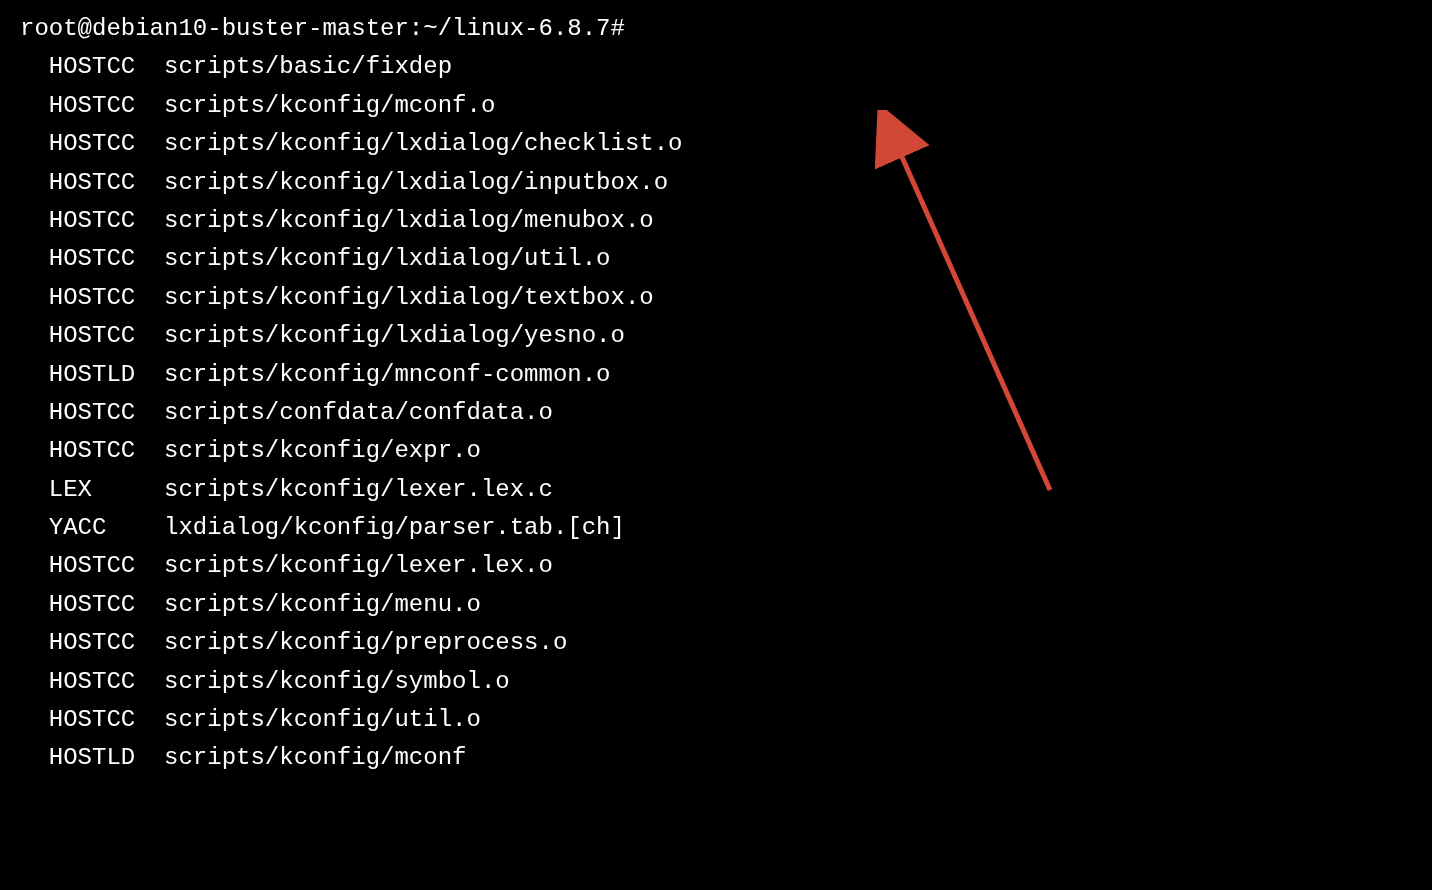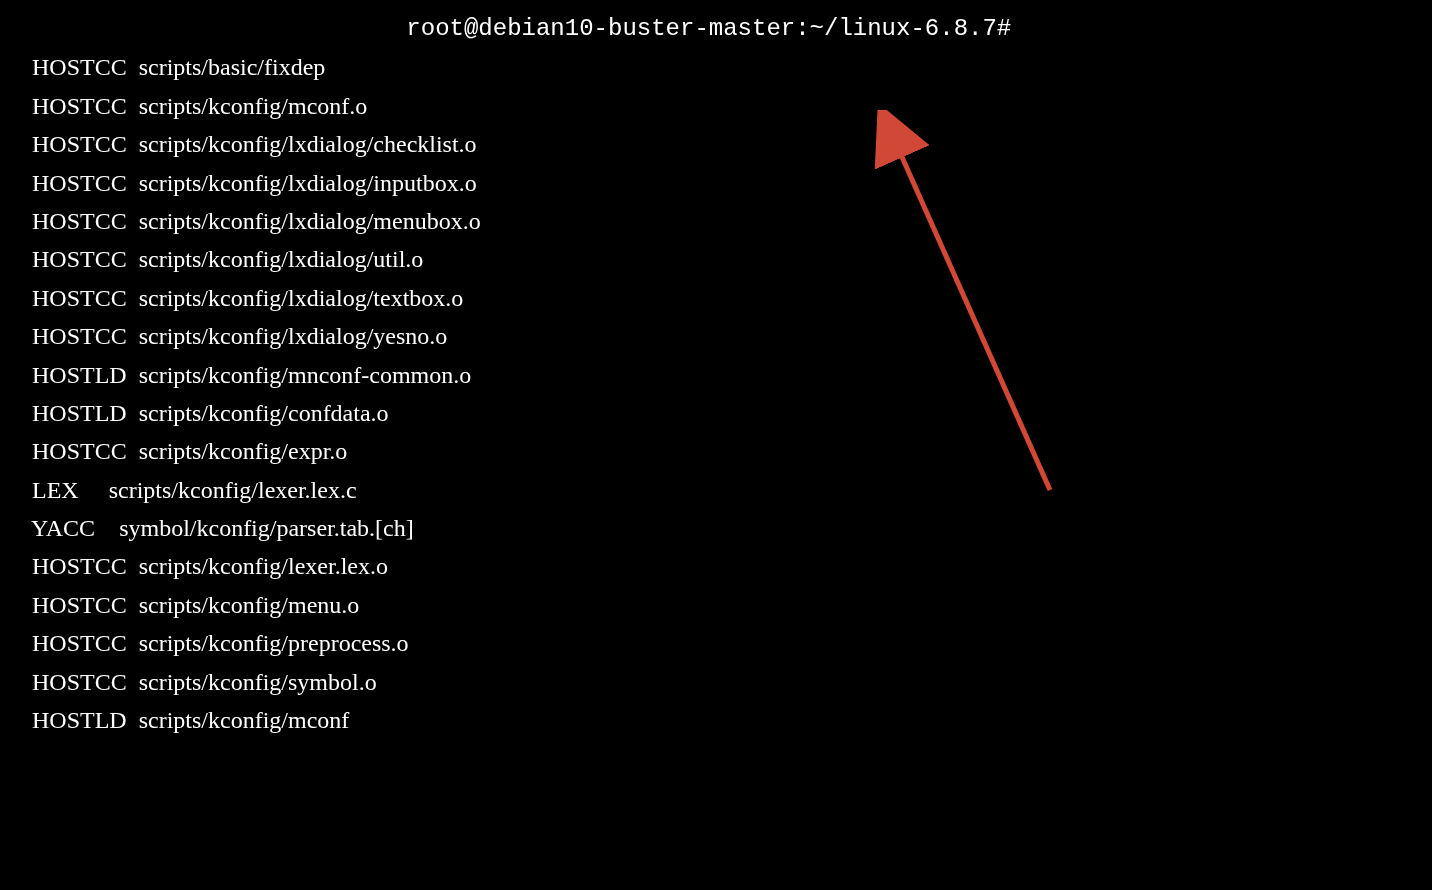--- a/index.html
+++ b/index.html
@@ -15,26 +15,24 @@
       line-height: 1.6;
       padding: 10px 20px;
       width: 1432px;
       height: 890px;
       overflow: hidden;
       position: relative;
     }
     .terminal-line {
       white-space: pre;
       font-weight: 500;
-      text-align: center;
     }
     .output-line {
       white-space: pre;
       font-weight: 500;
-      font-family: Liberation Serif, serif;
     }
     .arrow-annotation {
       position: absolute;
       top: 110px;
       left: 860px;
       pointer-events: none;
     }
   </style>
 </head>
 <body>
@@ -44,28 +42,29 @@
   <div id="output-container">
       <div class="output-line">  HOSTCC  scripts/basic/fixdep</div>
       <div class="output-line">  HOSTCC  scripts/kconfig/mconf.o</div>
       <div class="output-line">  HOSTCC  scripts/kconfig/lxdialog/checklist.o</div>
       <div class="output-line">  HOSTCC  scripts/kconfig/lxdialog/inputbox.o</div>
       <div class="output-line">  HOSTCC  scripts/kconfig/lxdialog/menubox.o</div>
       <div class="output-line">  HOSTCC  scripts/kconfig/lxdialog/util.o</div>
       <div class="output-line">  HOSTCC  scripts/kconfig/lxdialog/textbox.o</div>
       <div class="output-line">  HOSTCC  scripts/kconfig/lxdialog/yesno.o</div>
       <div class="output-line">  HOSTLD  scripts/kconfig/mnconf-common.o</div>
-      <div class="output-line">  HOSTLD  scripts/kconfig/confdata.o</div>
+      <div class="output-line">  HOSTCC  scripts/confdata/confdata.o</div>
       <div class="output-line">  HOSTCC  scripts/kconfig/expr.o</div>
       <div class="output-line">  LEX     scripts/kconfig/lexer.lex.c</div>
-      <div class="output-line">  YACC    symbol/kconfig/parser.tab.[ch]</div>
+      <div class="output-line">  YACC    lxdialog/kconfig/parser.tab.[ch]</div>
       <div class="output-line">  HOSTCC  scripts/kconfig/lexer.lex.o</div>
       <div class="output-line">  HOSTCC  scripts/kconfig/menu.o</div>
       <div class="output-line">  HOSTCC  scripts/kconfig/preprocess.o</div>
       <div class="output-line">  HOSTCC  scripts/kconfig/symbol.o</div>
+      <div class="output-line">  HOSTCC  scripts/kconfig/util.o</div>
       <div class="output-line">  HOSTLD  scripts/kconfig/mconf</div>
     </div>
 </div>
 
 <svg class="arrow-annotation" width="220" height="400" viewBox="0 0 220 400">
   <defs>
     <marker id="arrowhead" markerWidth="12" markerHeight="12" refX="6" refY="6" orient="auto">
       <polygon points="0 0, 12 6, 0 12" fill="#d14836"></polygon>
     </marker>
   </defs>

